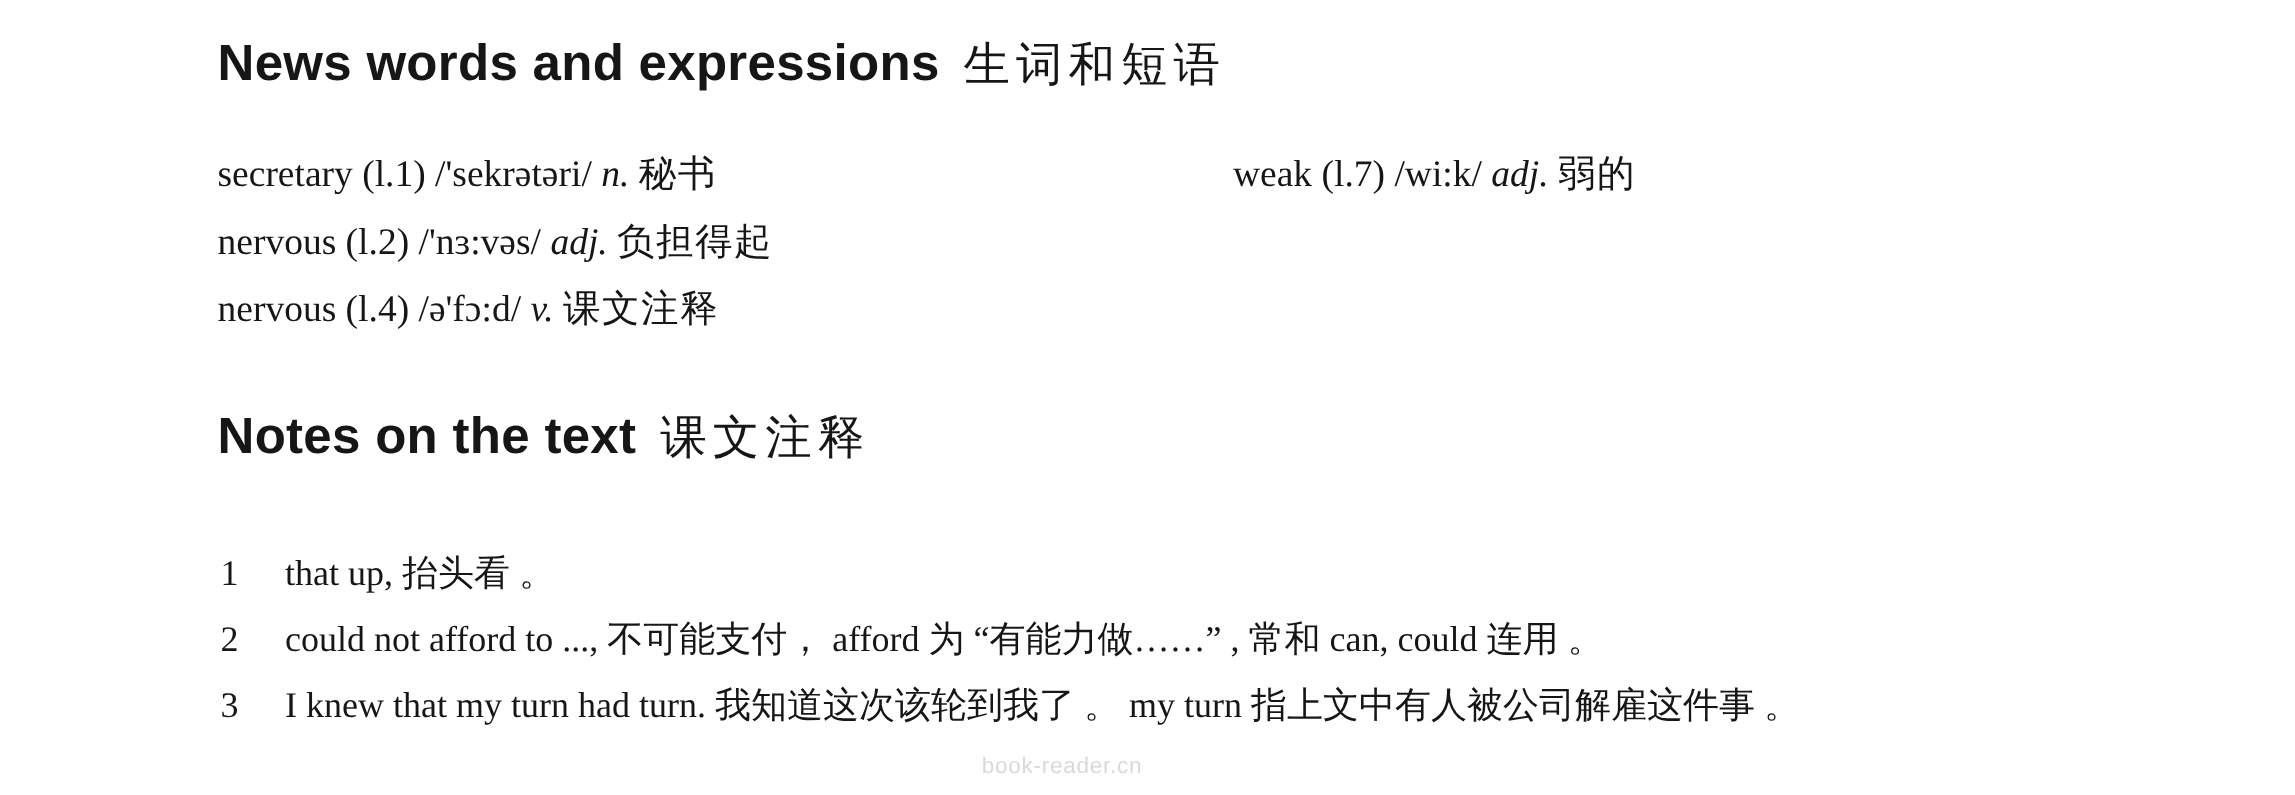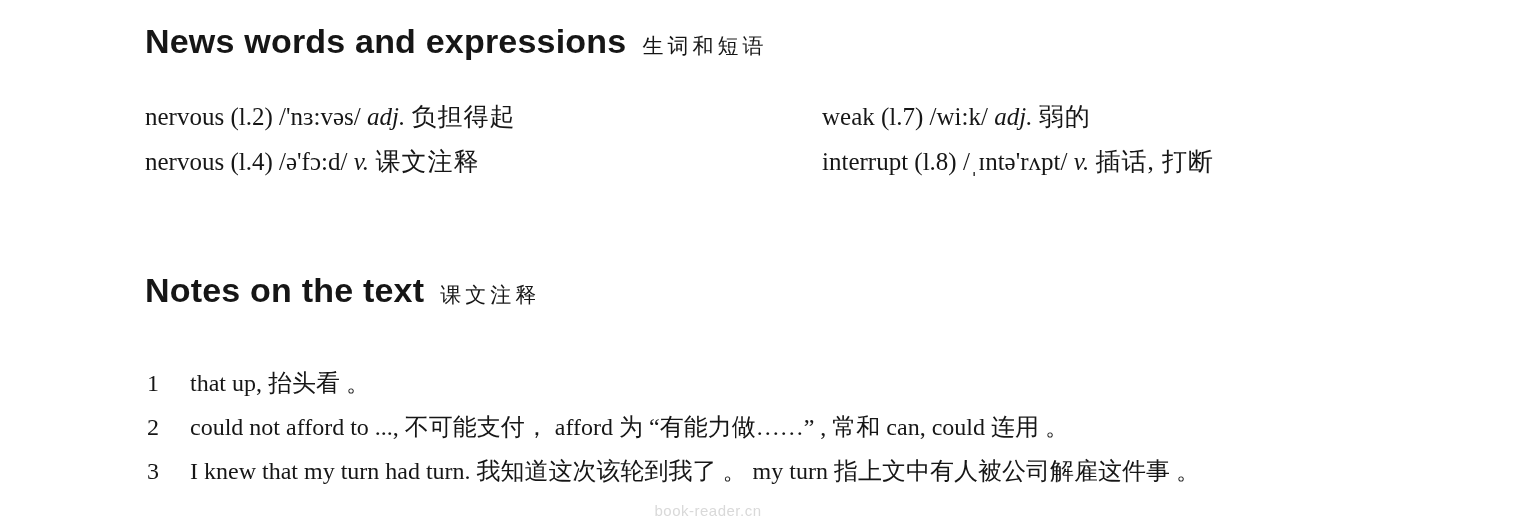--- a/index.html
+++ b/index.html
@@ -20,21 +20,21 @@
     margin: 0;
     white-space: nowrap;
     font-family: "Liberation Sans", "DejaVu Sans", sans-serif;
     font-weight: 700;
     font-size: 34px;
     letter-spacing: 0.2px;
   }
   .heading .h-zh {
     font-family: "Liberation Serif", "DejaVu Serif", serif;
     font-weight: 400;
-    font-size: 21px;
+    font-size: 31px;
     margin-left: 16px;
     letter-spacing: 4px;
   }
   #vocab-heading { left: 145px; top: 22px; }
   #notes-heading { left: 145px; top: 271px; }
 
   .vocab-grid {
     position: absolute;
     left: 145px;
     top: 94px;
@@ -78,26 +78,26 @@
 </style>
 </head>
 <body>
 
 <div>
 
   <h1 class="heading" id="vocab-heading"><span class="h-en">News words and expressions</span><span class="h-zh">生词和短语</span></h1>
 
   <div class="vocab-grid">
     <div>
+      <p class="vocab-entry"><span>secretary</span> <span>(l.1)</span> <span>/'sekrətəri/</span> <span class="pos">n.</span> <span class="zh">秘书</span></p>
       <p class="vocab-entry"><span>nervous</span> <span>(l.2)</span> <span>/'nɜ:vəs/</span> <span class="pos">adj.</span> <span class="zh">负担得起</span></p>
       <p class="vocab-entry"><span>nervous</span> <span>(l.4)</span> <span>/ə'fɔ:d/</span> <span class="pos">v.</span> <span class="zh">课文注释</span></p>
     </div>
     <div>
       <p class="vocab-entry"><span>weak</span> <span>(l.7)</span> <span>/wi:k/</span> <span class="pos">adj.</span> <span class="zh">弱的</span></p>
-      <p class="vocab-entry"><span>interrupt</span> <span>(l.8)</span> <span>/ˌɪntə'rʌpt/</span> <span class="pos">v.</span> <span class="zh">插话, 打断</span></p>
     </div>
   </div>
 
   <h1 class="heading" id="notes-heading"><span class="h-en">Notes on the text</span><span class="h-zh">课文注释</span></h1>
 
   <div class="notes-list">
     <div class="note-row">
       <span class="note-num">1</span>
       <span class="note-text">that up, 抬头看 。</span>
     </div>

